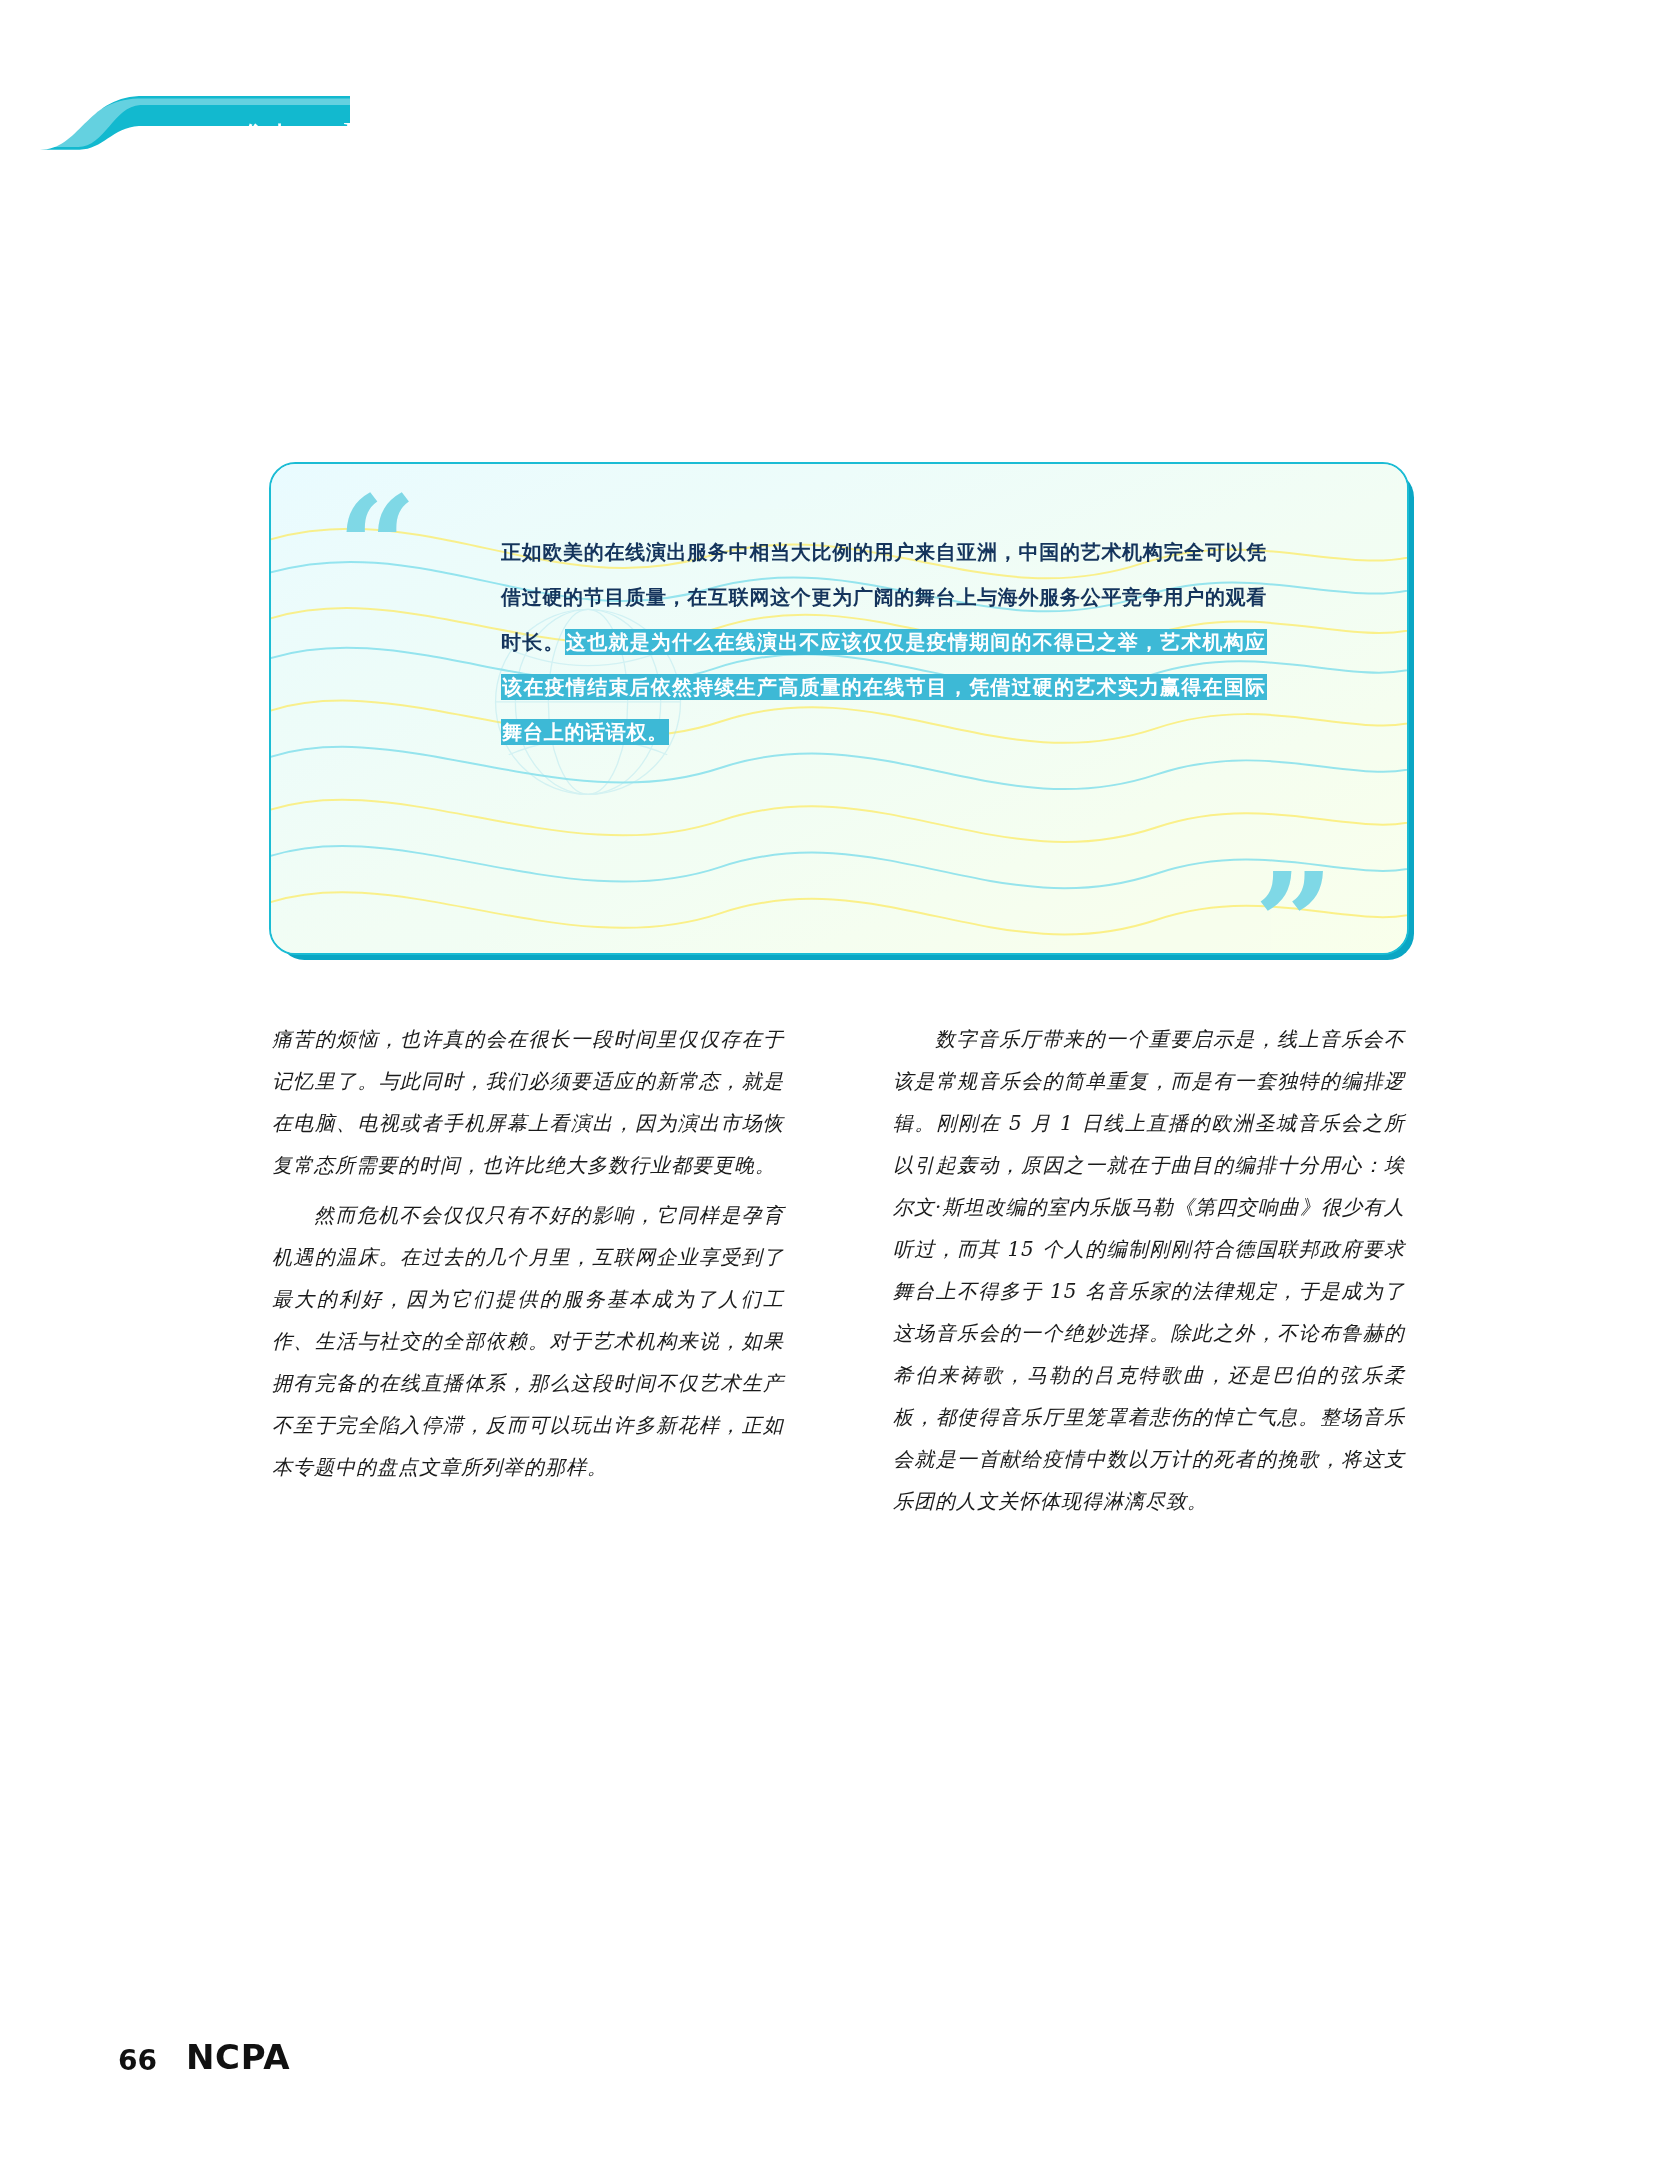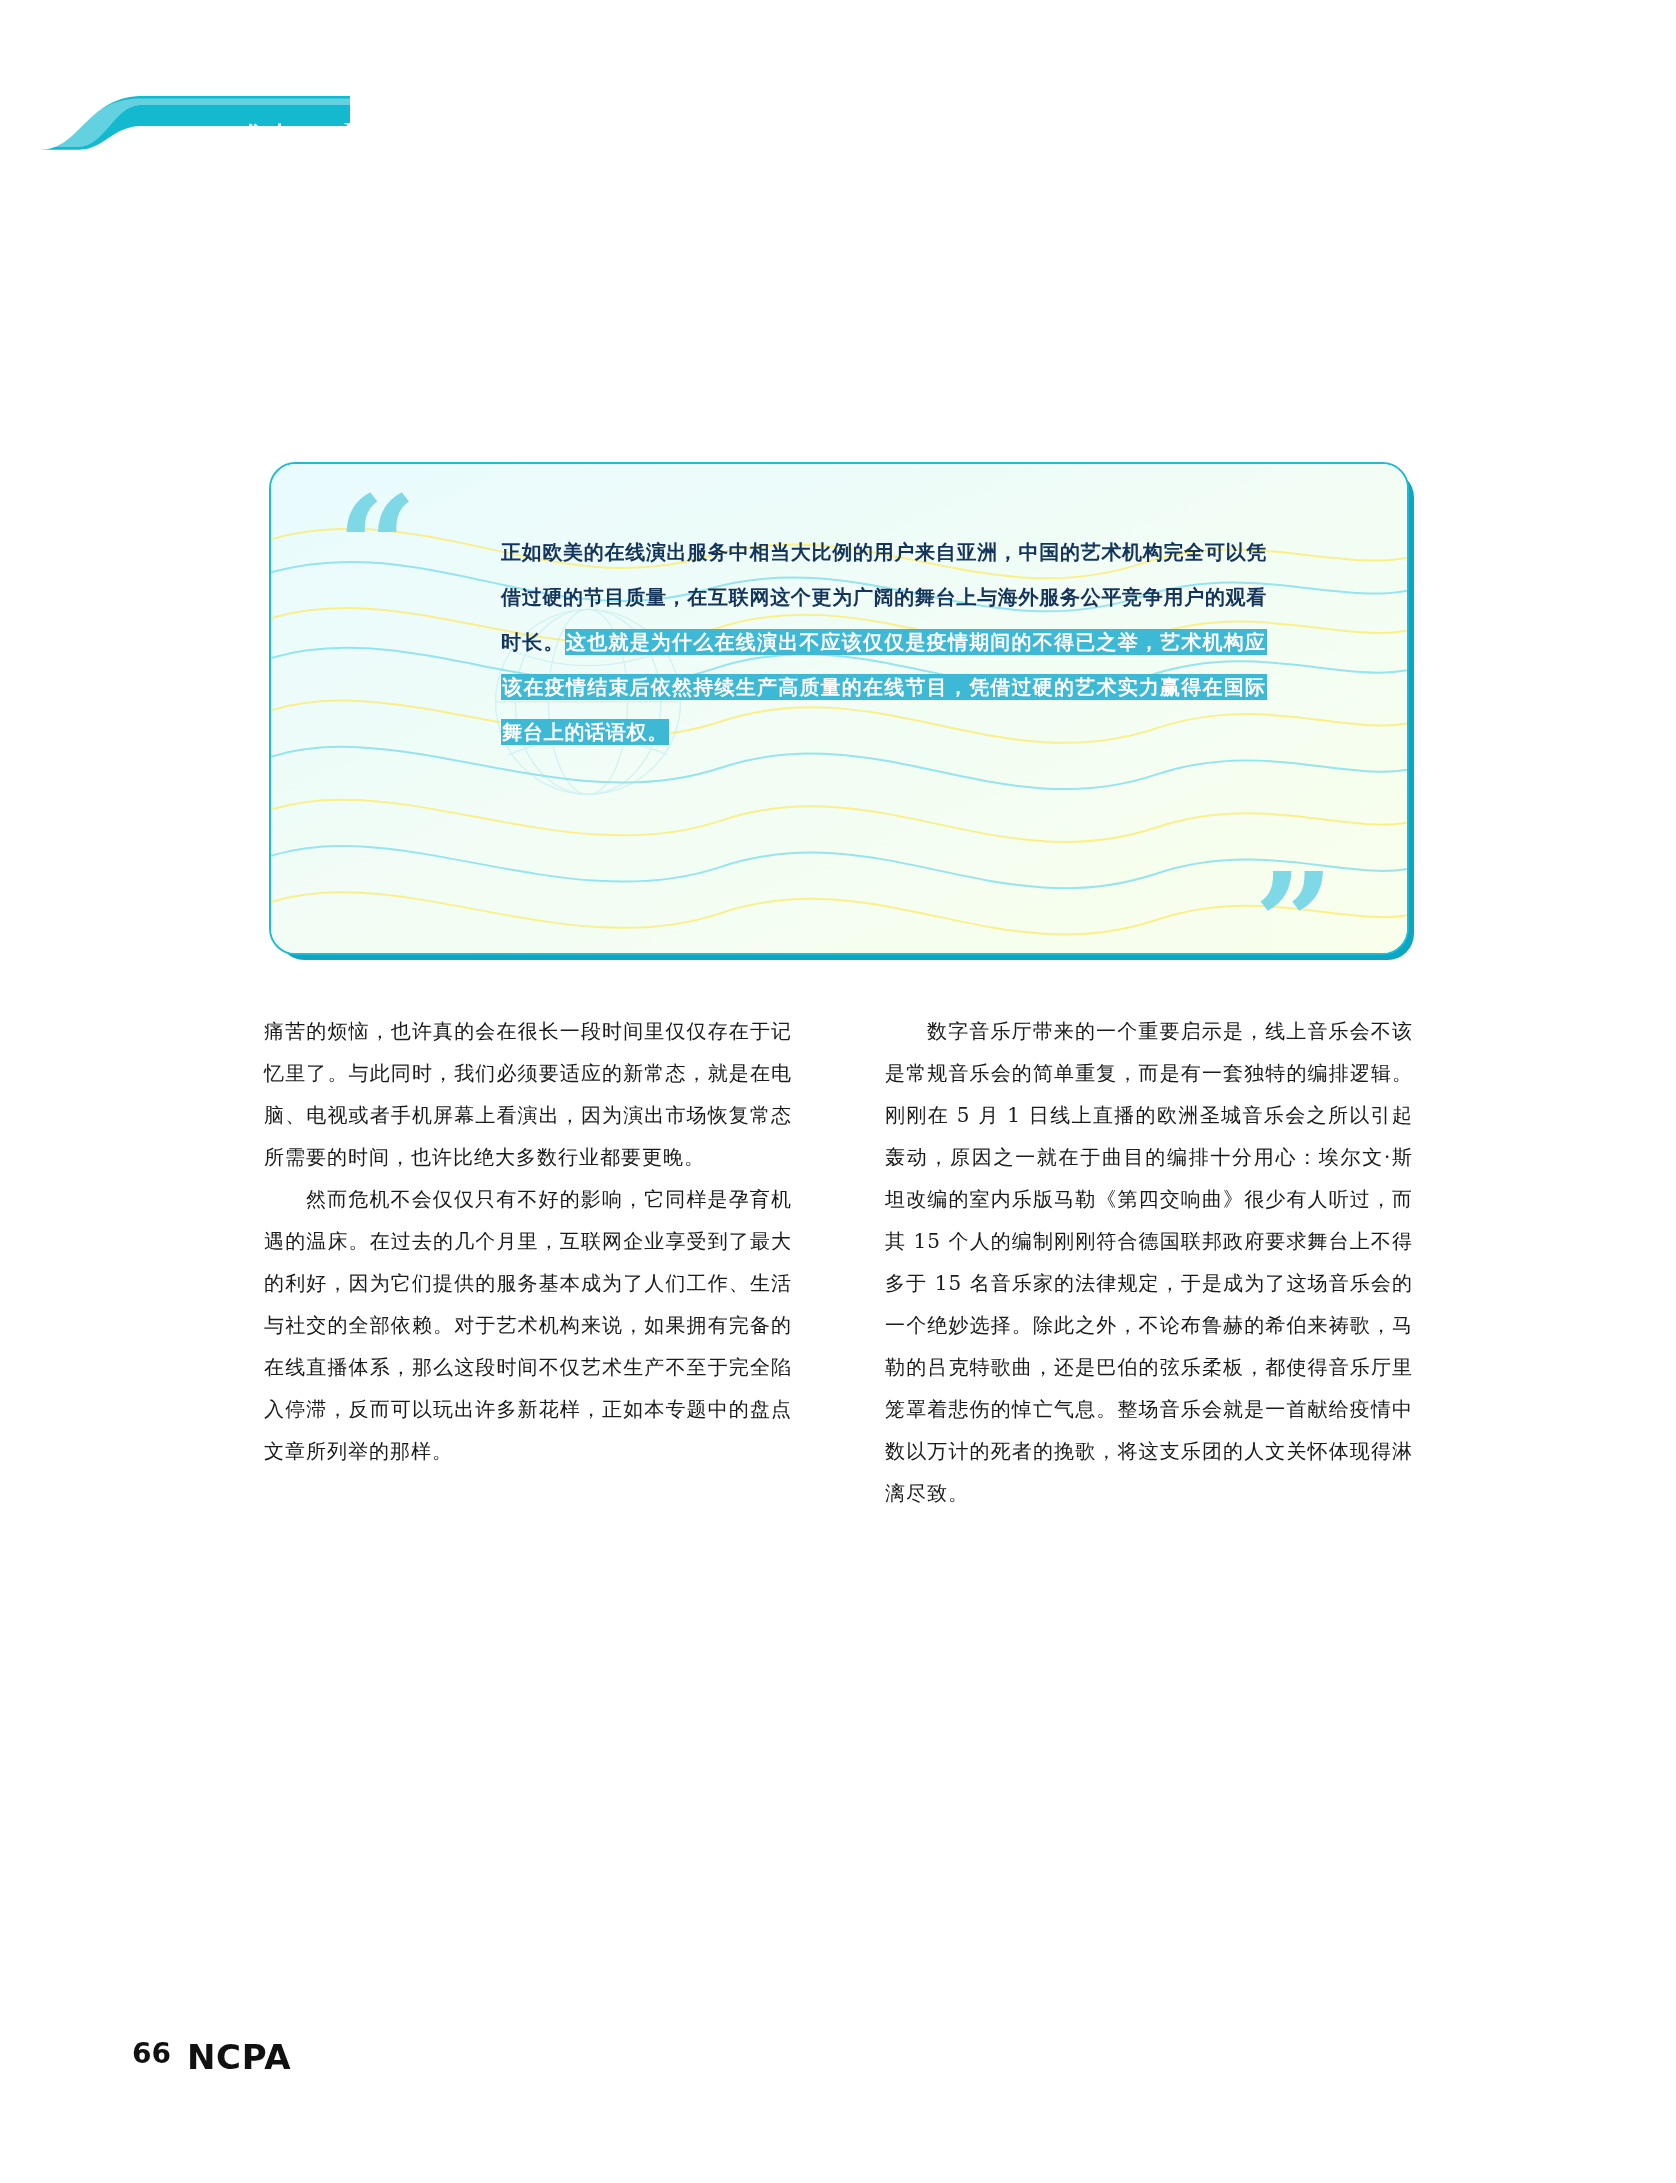--- a/index.html
+++ b/index.html
@@ -135,34 +135,35 @@
   .col {
     width: 528px;
     font-family: "DejaVu Serif", serif;
     font-size: 20px;
     line-height: 42px;
     color: #1a1a1a;
     text-align: justify;
     letter-spacing: 1px;
   }
   .col p {
-    margin: 0;
+    margin: 8px;
+    font-style: italic;
   }
   .col p.indent {
     text-indent: 42px;
   }
 
   
   .footer {
     position: absolute;
-    left: 132px;
+    left: 118px;
     bottom: 106px;
     display: flex;
-    align-items: flex-start;
-    gap: 16px;
+    align-items: flex-end;
+    gap: 29px;
   }
   .footer-page {
     font-family: "DejaVu Sans", sans-serif;
     font-weight: bold;
     font-size: 28px;
     color: #111111;
   }
   .footer-brand {
     font-family: "DejaVu Sans", sans-serif;
     font-weight: bold;

